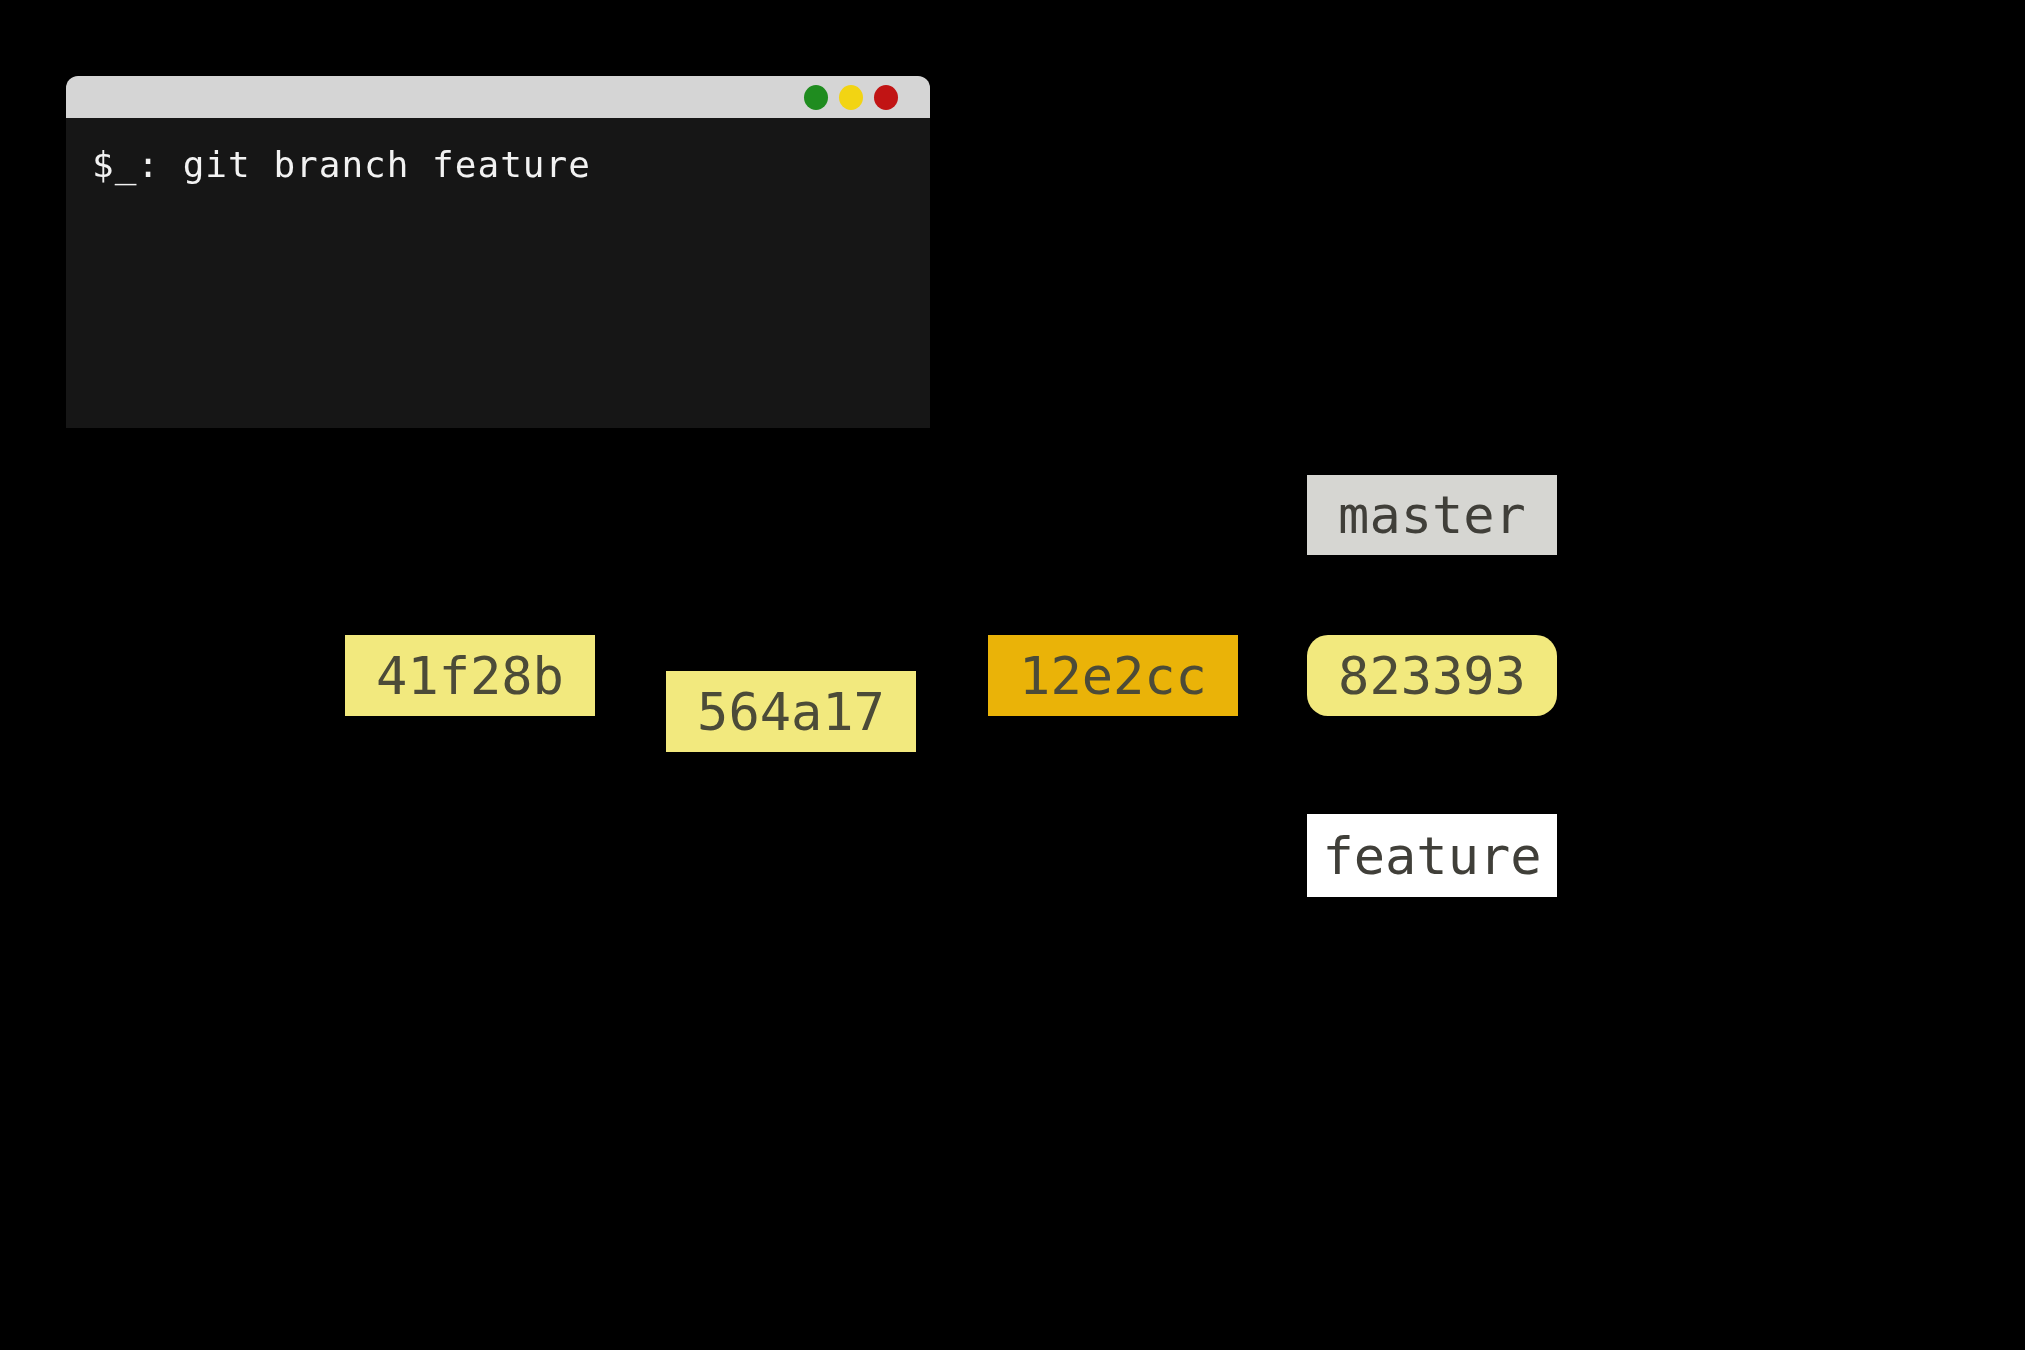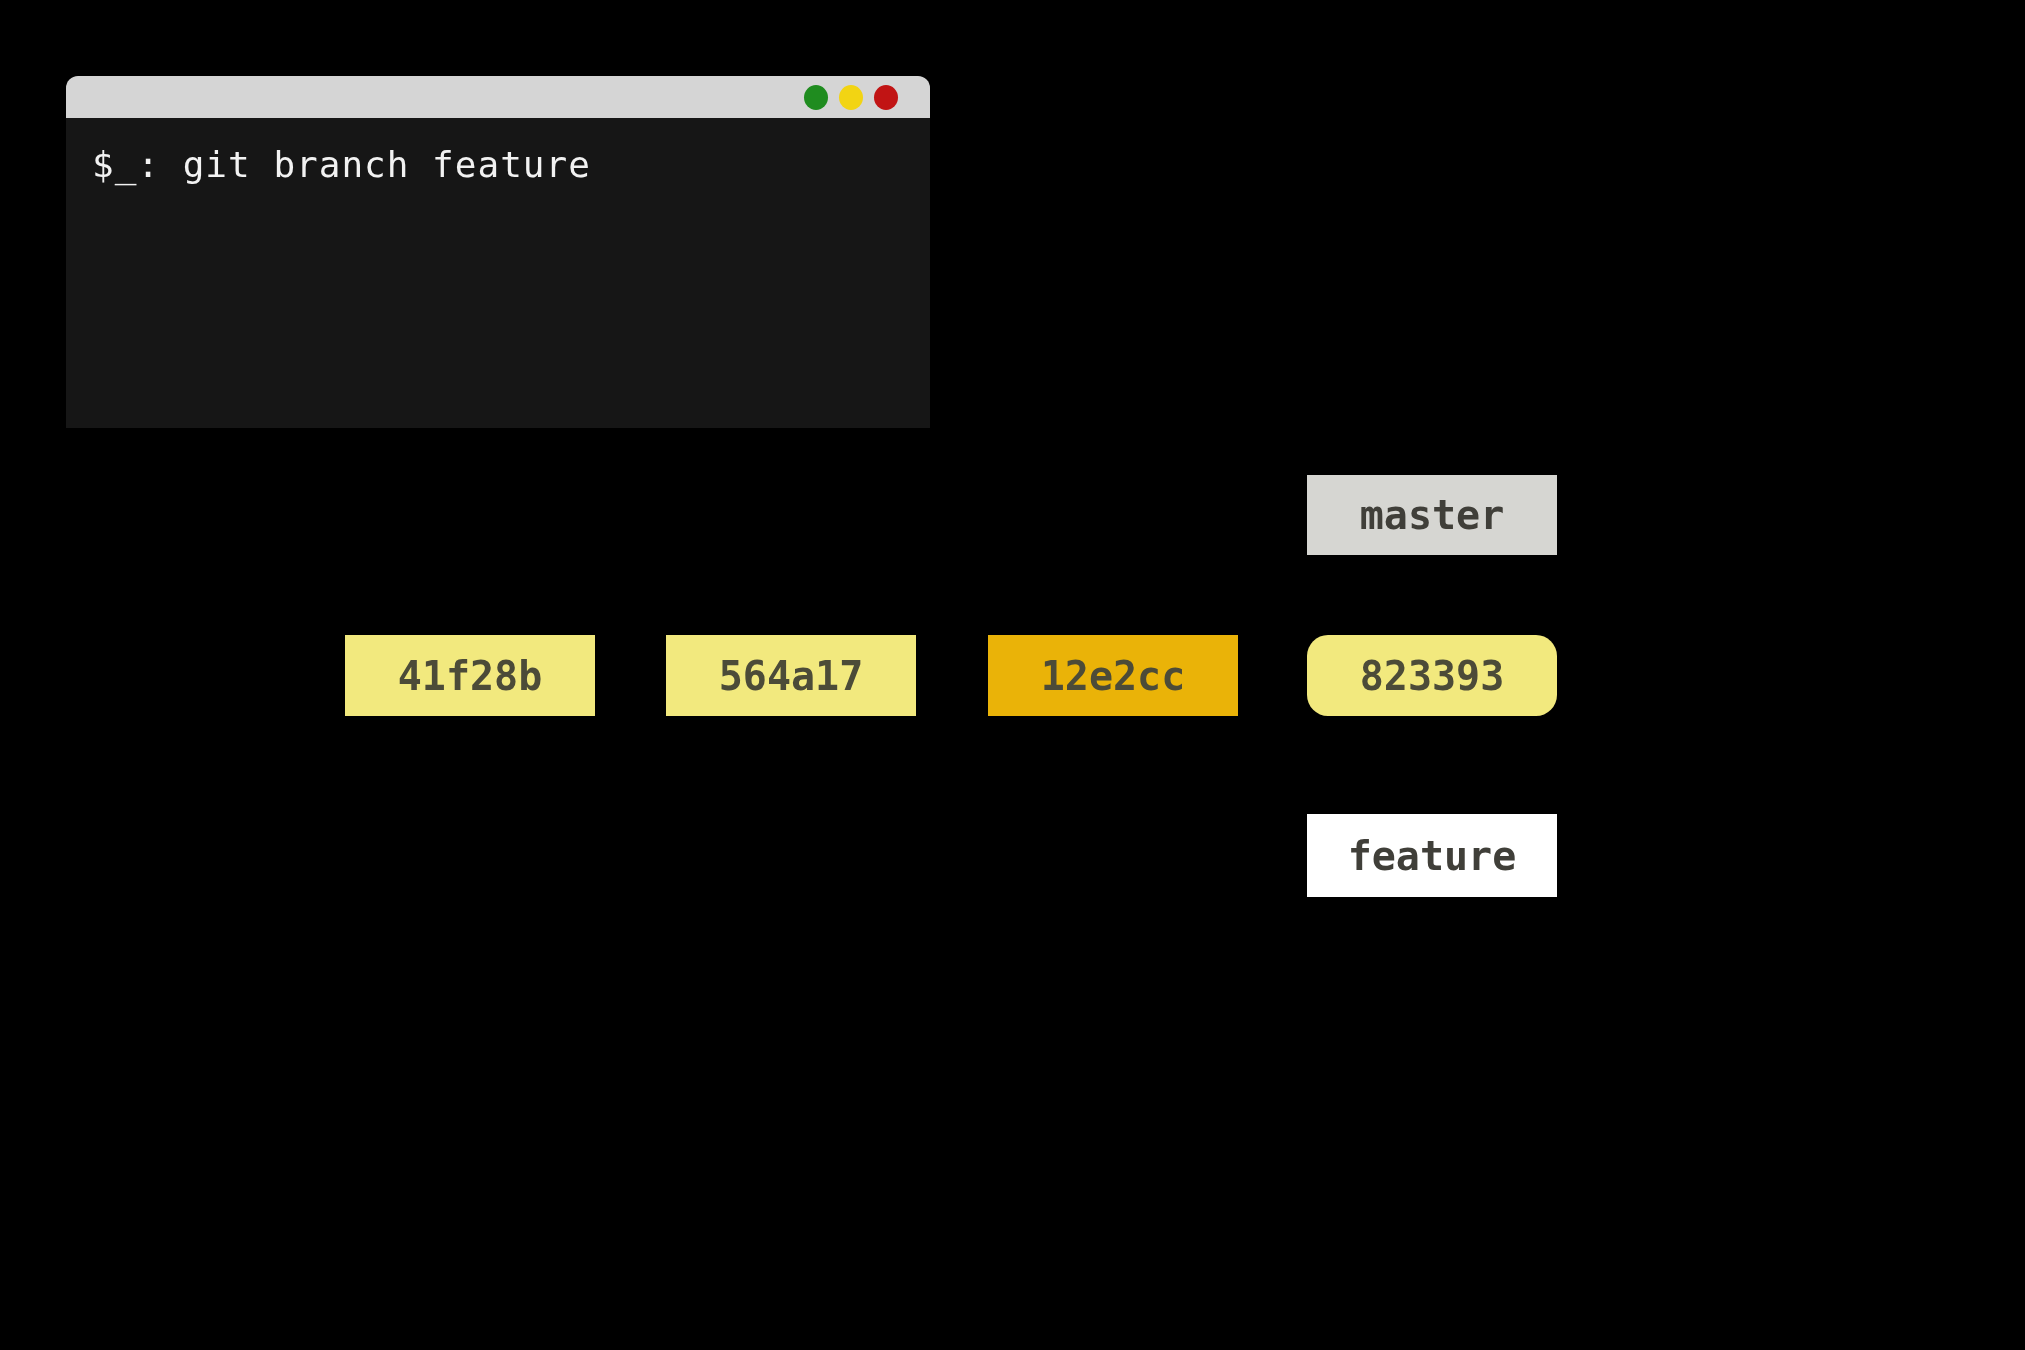--- a/index.html
+++ b/index.html
@@ -51,22 +51,22 @@
     white-space: pre;
   }
 
   
   .node {
     position: absolute;
     width: 250px;
     display: flex;
     align-items: center;
     justify-content: center;
-    font-weight: 700;
-    font-size: 40px;
+    font-weight: 400;
+    font-size: 52px;
   }
   .commit-node { top: 635px; height: 81px; }
   .commit-1 { left: 345px; }
   .commit-2 { left: 666px; }
   .commit-3 { left: 988px; }
   .commit-4 { left: 1307px; }
 
   .branch-label { left: 1307px; height: 80px; }
   .branch-master  { top: 475px; }
   .branch-feature { top: 794px; height: 83px; }
@@ -84,21 +84,21 @@
     </div>
     <div class="terminal-body" style="background-color: rgb(22, 22, 22);">
       <div class="prompt-line" style="color: rgb(242, 242, 242);">$_: git branch feature</div>
     </div>
   </div>
 
   <div class="node branch-label branch-master" style="background-color: rgb(214, 214, 210); color: rgb(64, 63, 57);">master</div>
 
   <div class="node commit-node commit-1" style="background-color: rgb(242, 233, 126); color: rgb(76, 75, 56);">41f28b</div>
 
-  <div class="node commit-node commit-2" style="background-color: rgb(242, 233, 126); color: rgb(76, 75, 56);">564a17</div>
+  <div class="node commit-node commit-2" style="background-color: rgb(242, 233, 126); color: rgb(76, 75, 56); margin-top: 36px;">564a17</div>
 
   <div class="node commit-node commit-3" style="background-color: #eab308; color: rgb(76, 75, 56);">12e2cc</div>
 
   <div class="node commit-node commit-4" style="background-color: rgb(242, 233, 126); color: rgb(76, 75, 56); border-radius: 21px;">823393</div>
 
   <div class="node branch-label branch-feature" style="background-color: #ffffff; color: rgb(64, 63, 57); margin-top: 20px;">feature</div>
 
 </div>
 
 </body></html>

